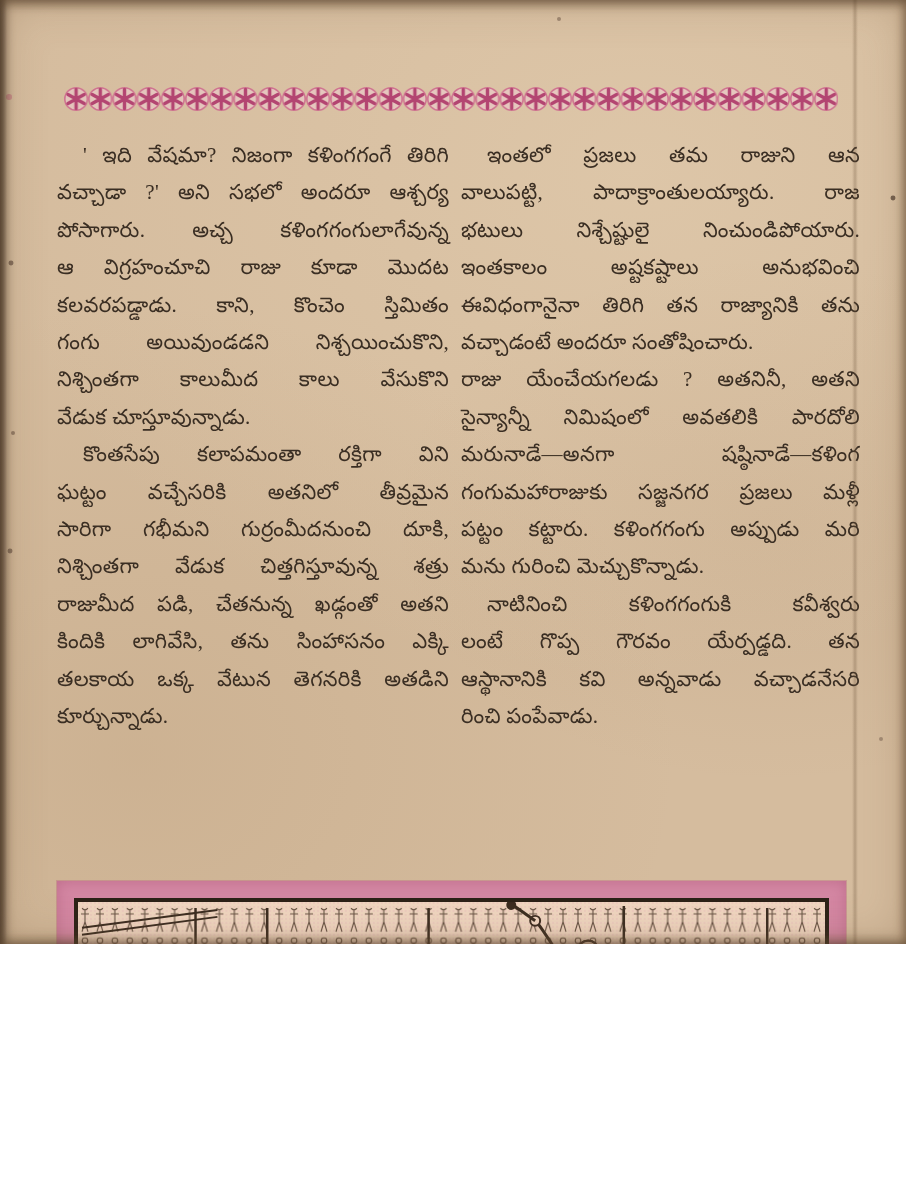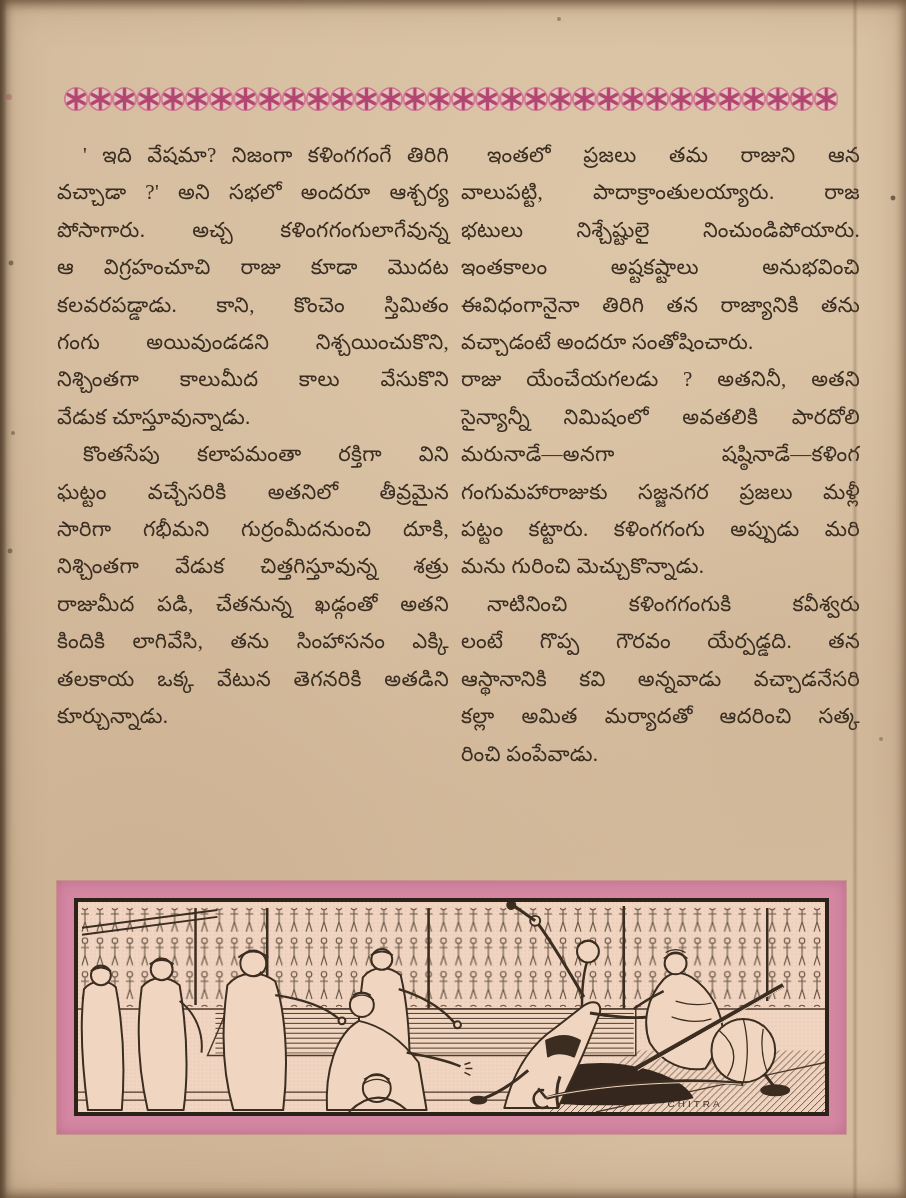--- a/index.html
+++ b/index.html
@@ -1,18 +1,18 @@
 <!DOCTYPE html>
 <html><head>
 <meta charset="utf-8">
 <title>Scanned Telugu story page</title>
 <style>
   html,body{margin:0;padding:0;}
   .page{
-    position:relative;width:906px;height:1198px;overflow:hidden;
+    position:relative;width:906px;height:944px;overflow:hidden;
     font-family:"Liberation Serif","DejaVu Serif",serif;
     background:
       radial-gradient(120% 90% at 70% 18%, rgba(236,216,186,.35), transparent 60%),
       radial-gradient(100% 80% at 15% 80%, rgba(160,125,85,.16), transparent 60%),
       radial-gradient(60% 40% at 85% 55%, rgba(150,115,80,.10), transparent 70%),
       #d5bc9e;
   }
   .page::before{
     content:"";position:absolute;inset:0;pointer-events:none;z-index:6;
     box-shadow:
@@ -101,21 +101,20 @@
       <div class="line plast">వచ్చాడంటే అందరూ సంతోషించారు.</div>
       <div class="line">రాజు యేంచేయగలడు ? అతనినీ, అతని</div>
       <div class="line">సైన్యాన్నీ నిమిషంలో అవతలికి పారదోలి</div>
       <div class="line">మరునాడే—అనగా షష్ఠినాడే—కళింగ</div>
       <div class="line">గంగుమహారాజుకు సజ్జనగర ప్రజలు మళ్లీ</div>
       <div class="line">పట్టం కట్టారు. కళింగగంగు అప్పుడు మరి</div>
       <div class="line plast">మను గురించి మెచ్చుకొన్నాడు.</div>
       <div class="line first">నాటినించి కళింగగంగుకి కవీశ్వరు</div>
       <div class="line">లంటే గొప్ప గౌరవం యేర్పడ్డది. తన</div>
       <div class="line">ఆస్థానానికి కవి అన్నవాడు వచ్చాడనేసరి</div>
-      <div class="line">కల్లా అమిత మర్యాదతో ఆదరించి సత్క</div>
       <div class="line plast">రించి పంపేవాడు.</div>
     </div>
 
   <div class="illus-frame">
     <div class="illus-inner">
       <svg viewBox="0 0 750 212" preserveAspectRatio="none" aria-hidden="true">
         <defs>
           <pattern id="pdots" width="4" height="4" patternUnits="userSpaceOnUse">
             <circle cx="1" cy="1" r="0.7" fill="#dba0ae" opacity="0.5"></circle>
           </pattern>

